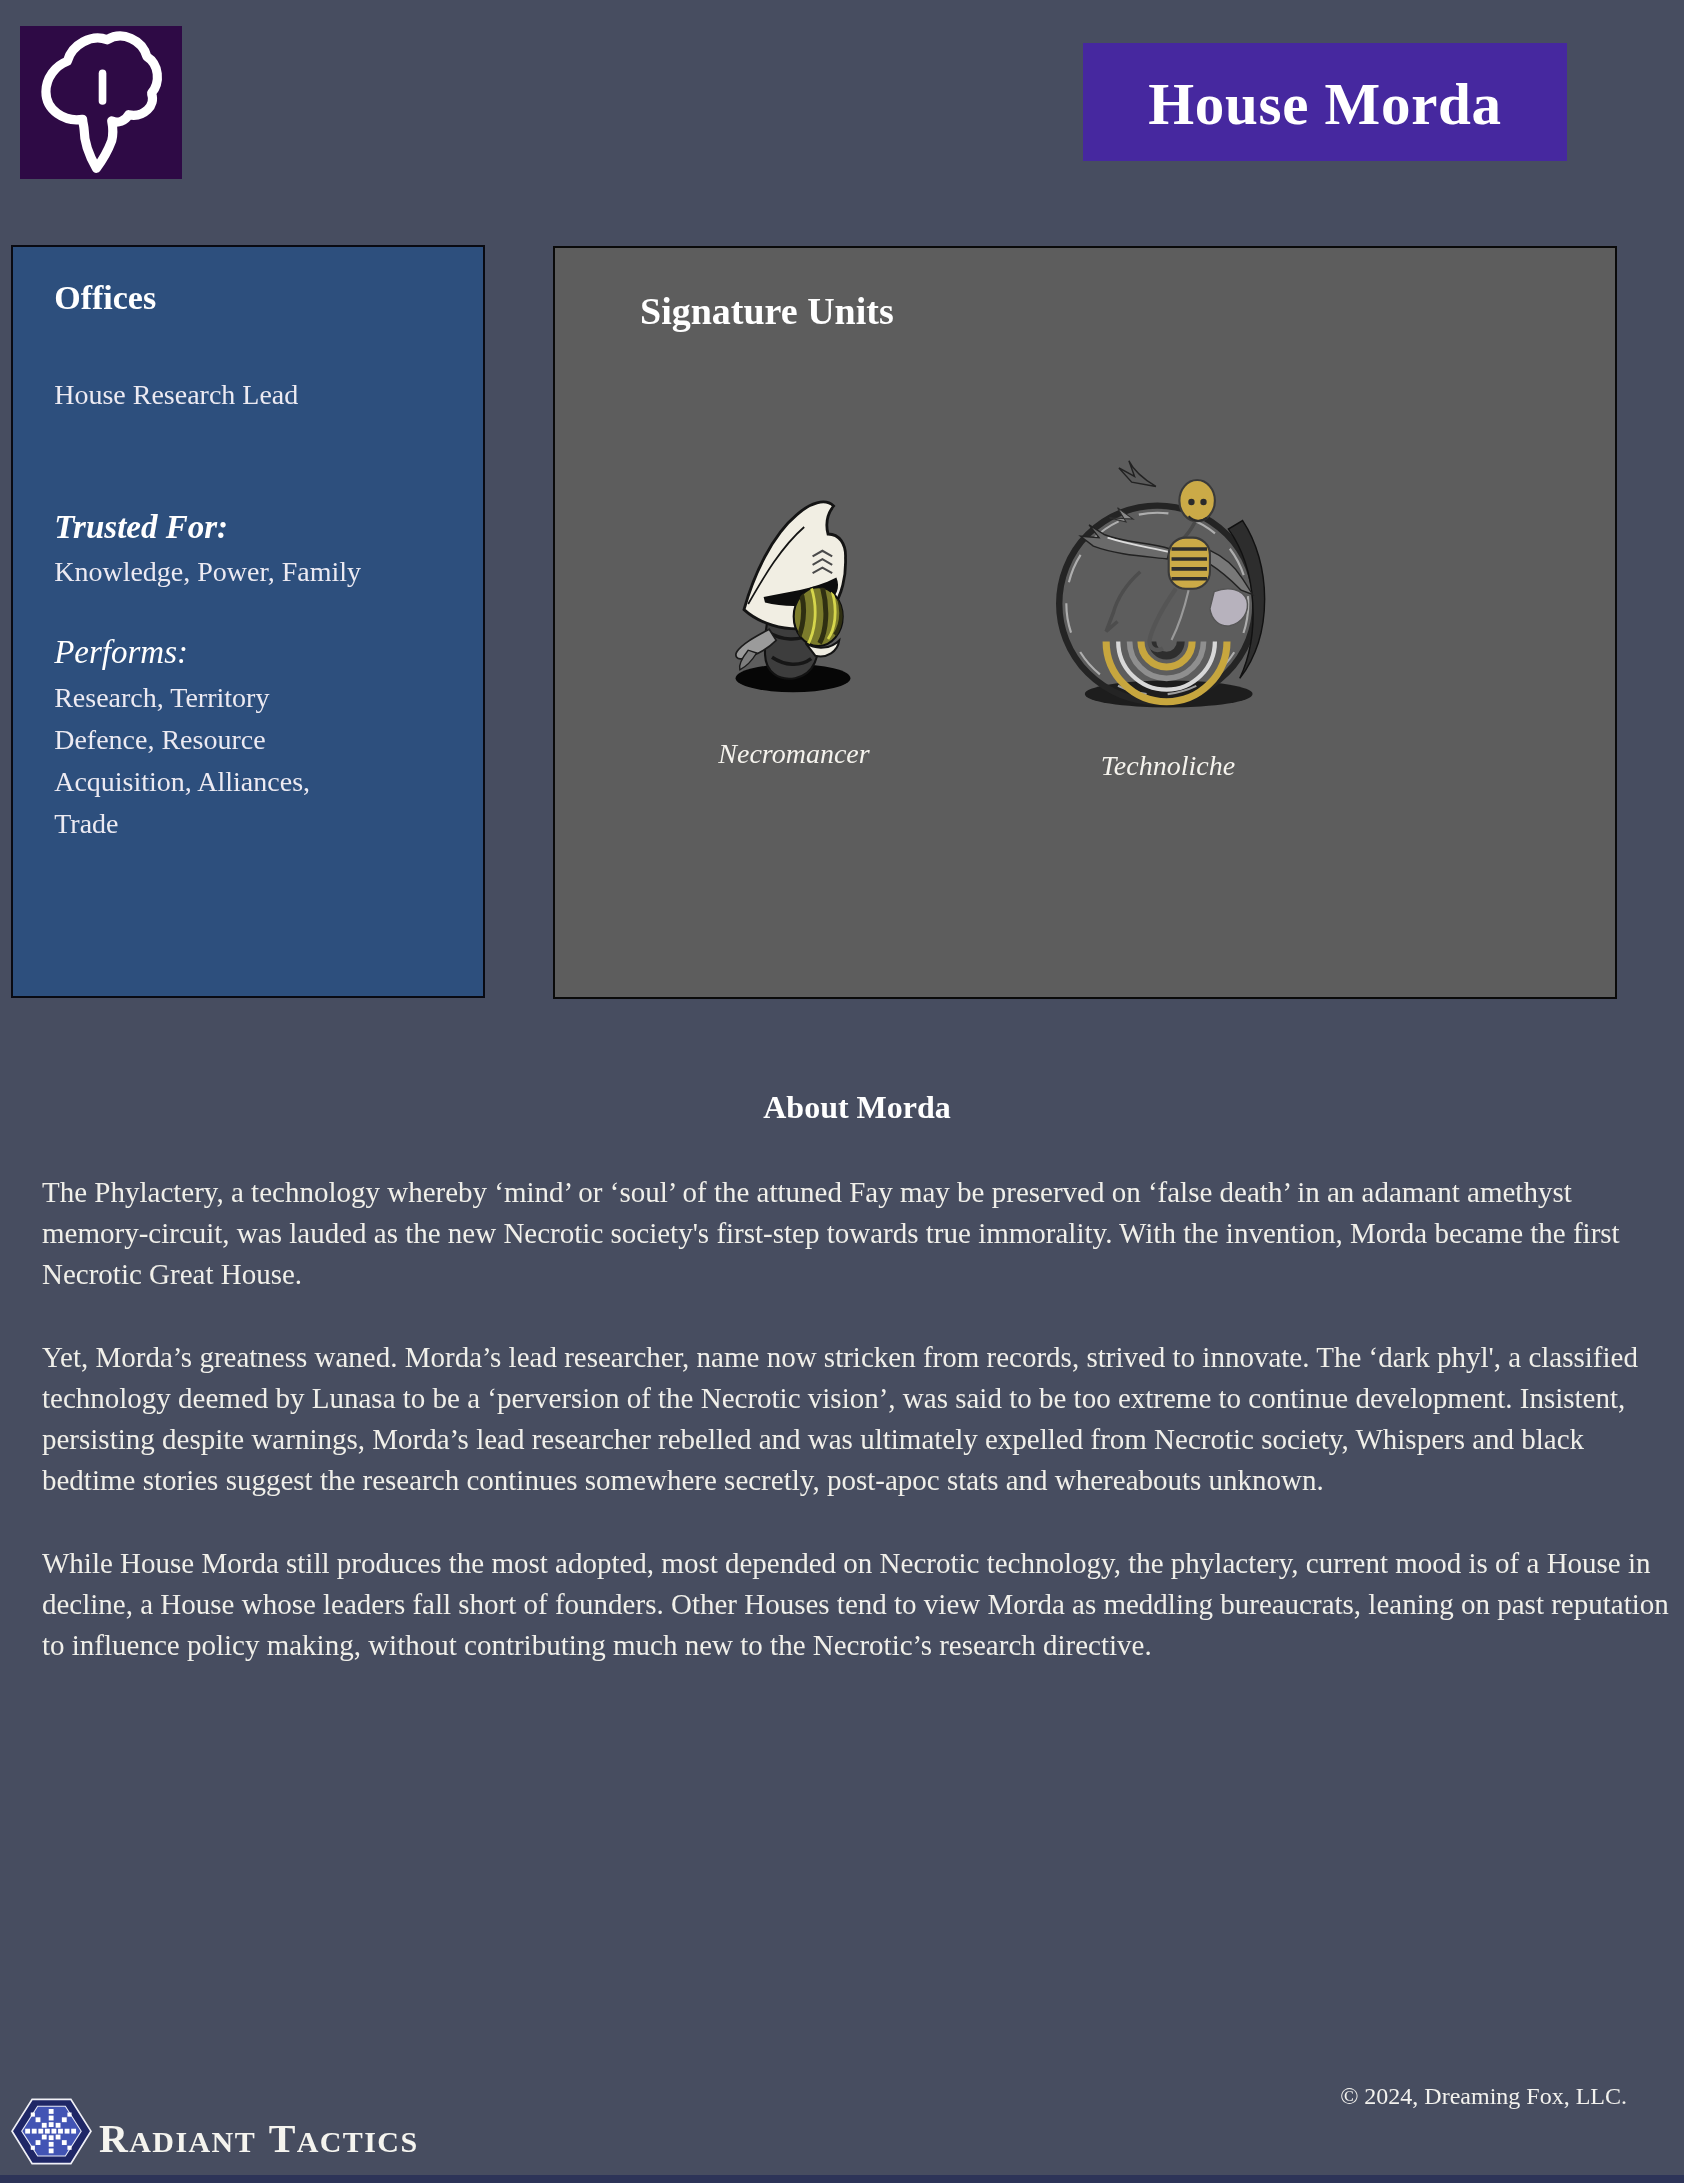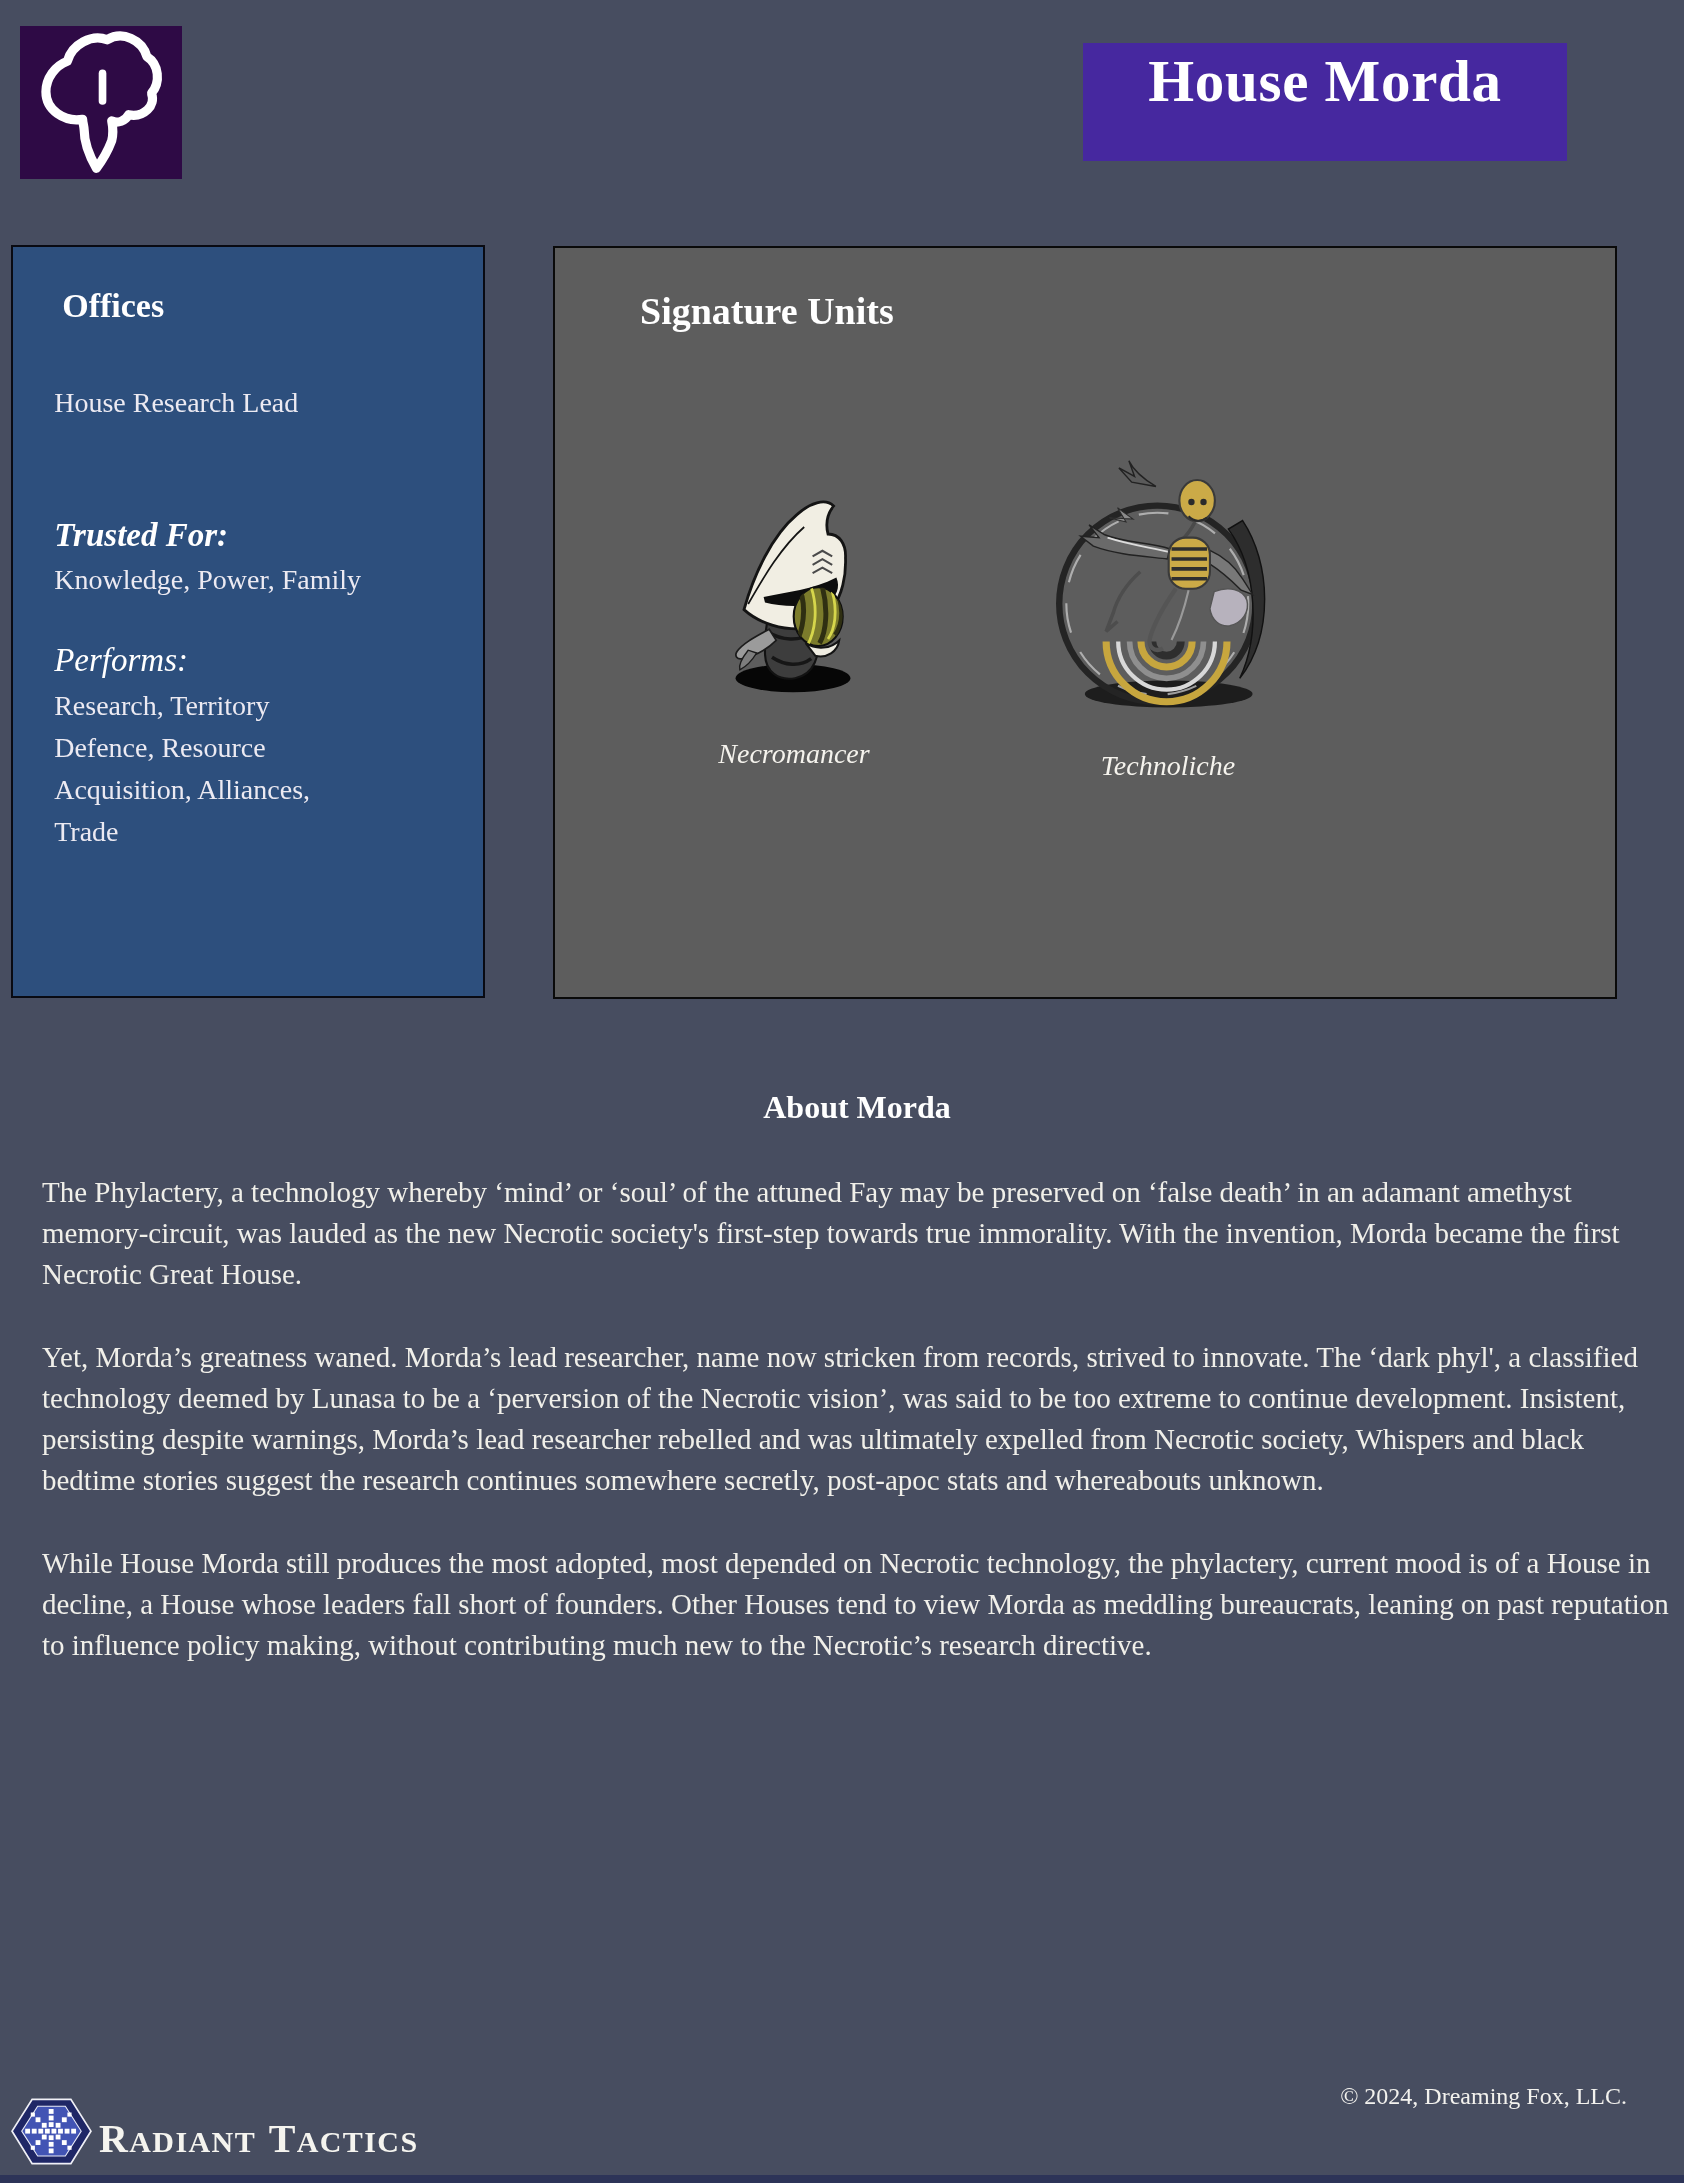--- a/index.html
+++ b/index.html
@@ -9,34 +9,34 @@
     font-family:"Liberation Serif", serif;
     color:#f2f1ec;
   }
   .abs{position:absolute;}
 
   
   .logo-square{left:19.6px;top:26px;width:162px;height:153px;background:#2e0a45;}
   .logo-square svg{width:100%;height:100%;}
   .title-banner{
     left:1083px;top:43px;width:484px;height:118px;background:#46289f;
-    display:flex;justify-content:center;align-items:flex-start;
+    display:flex;justify-content:center;align-items:center;
   }
   .title-banner h1{
     margin:0;padding-top:5.6px;font-size:59px;font-weight:bold;color:#ffffff;
     letter-spacing:0.7px;line-height:1.1;
   }
 
   
   .offices-panel{
     left:11.2px;top:245px;width:474px;height:753px;background:#2d4f7d;
     border:2.8px solid #090a12;box-sizing:border-box;
     padding:32px 36px 0 41px;
   }
-  .offices-panel h2{margin:8px;font-size:34px;font-weight:bold;color:#fff;}
+  .offices-panel h2{margin:0;font-size:34px;font-weight:bold;color:#fff;}
   .office-item{margin-top:62px;font-size:28px;color:#eceaf2;}
   .trusted-label{margin-top:98px;font-size:33px;font-weight:bold;font-style:italic;color:#fff;}
   .trusted-values{margin-top:9.8px;font-size:28px;color:#eceaf2;}
   .performs-label{margin-top:46px;font-size:33px;font-weight:normal;font-style:italic;color:#fff;}
   .performs-values{margin-top:6px;font-size:28px;line-height:42px;color:#eceaf2;max-width:311px;}
 
   
   .signature-panel{
     left:553px;top:246px;width:1064px;height:753px;background:#5d5d5d;
     border:2.1px solid #0a0a0a;box-sizing:border-box;

